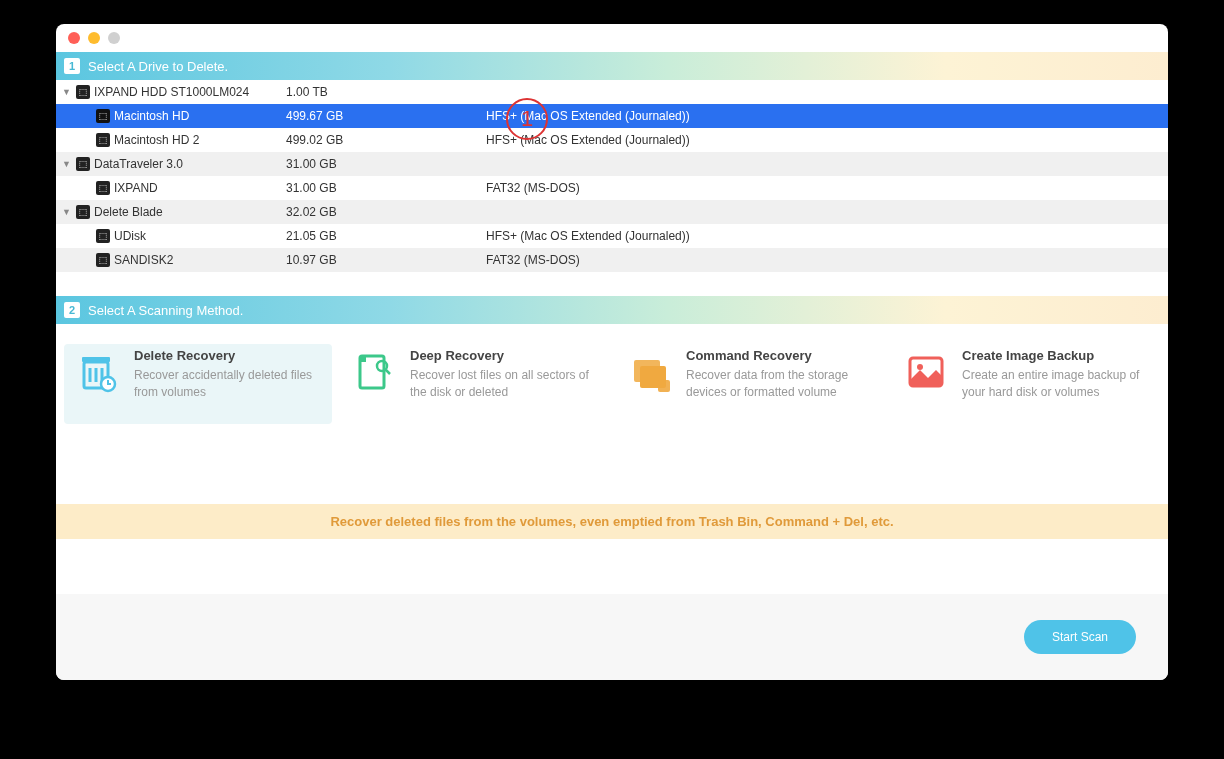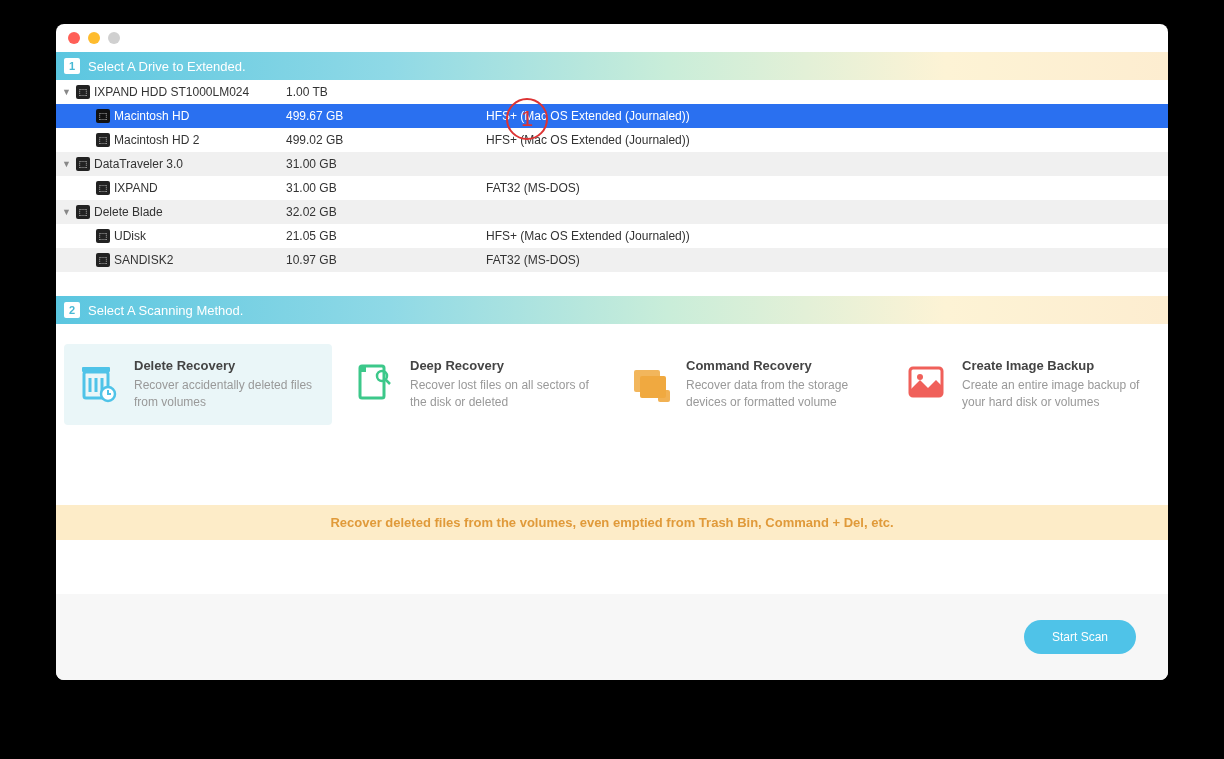--- a/index.html
+++ b/index.html
@@ -15,21 +15,21 @@
 .row.sel { background:#2a70f0; color:#fff; }
 .row.alt { background:#f0f0f0; }
 .c1 { width:230px; display:flex; align-items:center; gap:4px; padding-left:6px;}
 .c2 { width:200px; }
 .c3 { flex:1; }
 .disclosure { width:10px; font-size:9px; color:#888; display:inline-block; }
 .drvicon { width:14px; height:14px; background:#222; border-radius:2px; display:inline-flex; align-items:center; justify-content:center; color:#fff; font-size:9px; flex-shrink:0;}
 .row.sel .drvicon{ background:#111;}
 .gap { height:24px; }
 .methods { display:flex; padding:20px 8px; gap:8px; background:#fff; min-height:120px;}
-.method { flex:1; display:flex; gap:12px; padding:14px 10px; border-radius:4px; cursor:pointer; align-items:flex-start;}
+.method { flex:1; display:flex; gap:12px; padding:4px 10px; border-radius:4px; cursor:pointer; align-items:flex-start;}
 .method.active { background:#eaf6f8; }
 .micon { width:48px; height:48px; flex-shrink:0; display:flex; align-items:center; justify-content:center;}
 .mtxt h4 { font-size:13px; font-weight:600; color:#444; margin-bottom:4px;}
 .mtxt p { font-size:12px; color:#999; line-height:1.4;}
 .hint-bar { background:#fdecc8; color:#e09a3a; font-size:13px; text-align:center; padding:10px 0;font-weight:bold;}
 .footer { position:absolute; bottom:0; left:0; right:0; height:86px; background:#f7f7f7; display:flex; align-items:center; justify-content:flex-end; padding:0 32px;}
 .start-btn { background:#4fc3e8; color:#fff; border:none; border-radius:22px; padding:10px 28px; font-size:12px; font-weight:500; cursor:pointer;}
 .annot { position:absolute; left:450px; top:74px; width:42px; height:42px; border:2.5px solid #d33; border-radius:50%; display:flex; align-items:center; justify-content:center; color:#d33; font-size:22px; font-weight:400; z-index:10; background:transparent;}
 .spacer{height:60px;}
 </style>
@@ -38,21 +38,21 @@
 
 <div class="window">
   <div class="titlebar">
     <div class="traffic tred"></div>
     <div class="traffic tyel"></div>
     <div class="traffic tgry"></div>
   </div>
 
   <div class="section-header">
     <span class="num-badge">1</span>
-    <span>Select A Drive to Extended.</span>
+    <span>Select A Drive to Delete.</span>
   </div>
 
   <div class="drive-list" id="drive-list">
       <div class="row">
         <div class="c1">
           <span class="disclosure">▼</span>
           <span class="drvicon">⬚</span>
           <span>IXPAND HDD ST1000LM024</span>
         </div>
         <div class="c2">1.00 TB</div>

